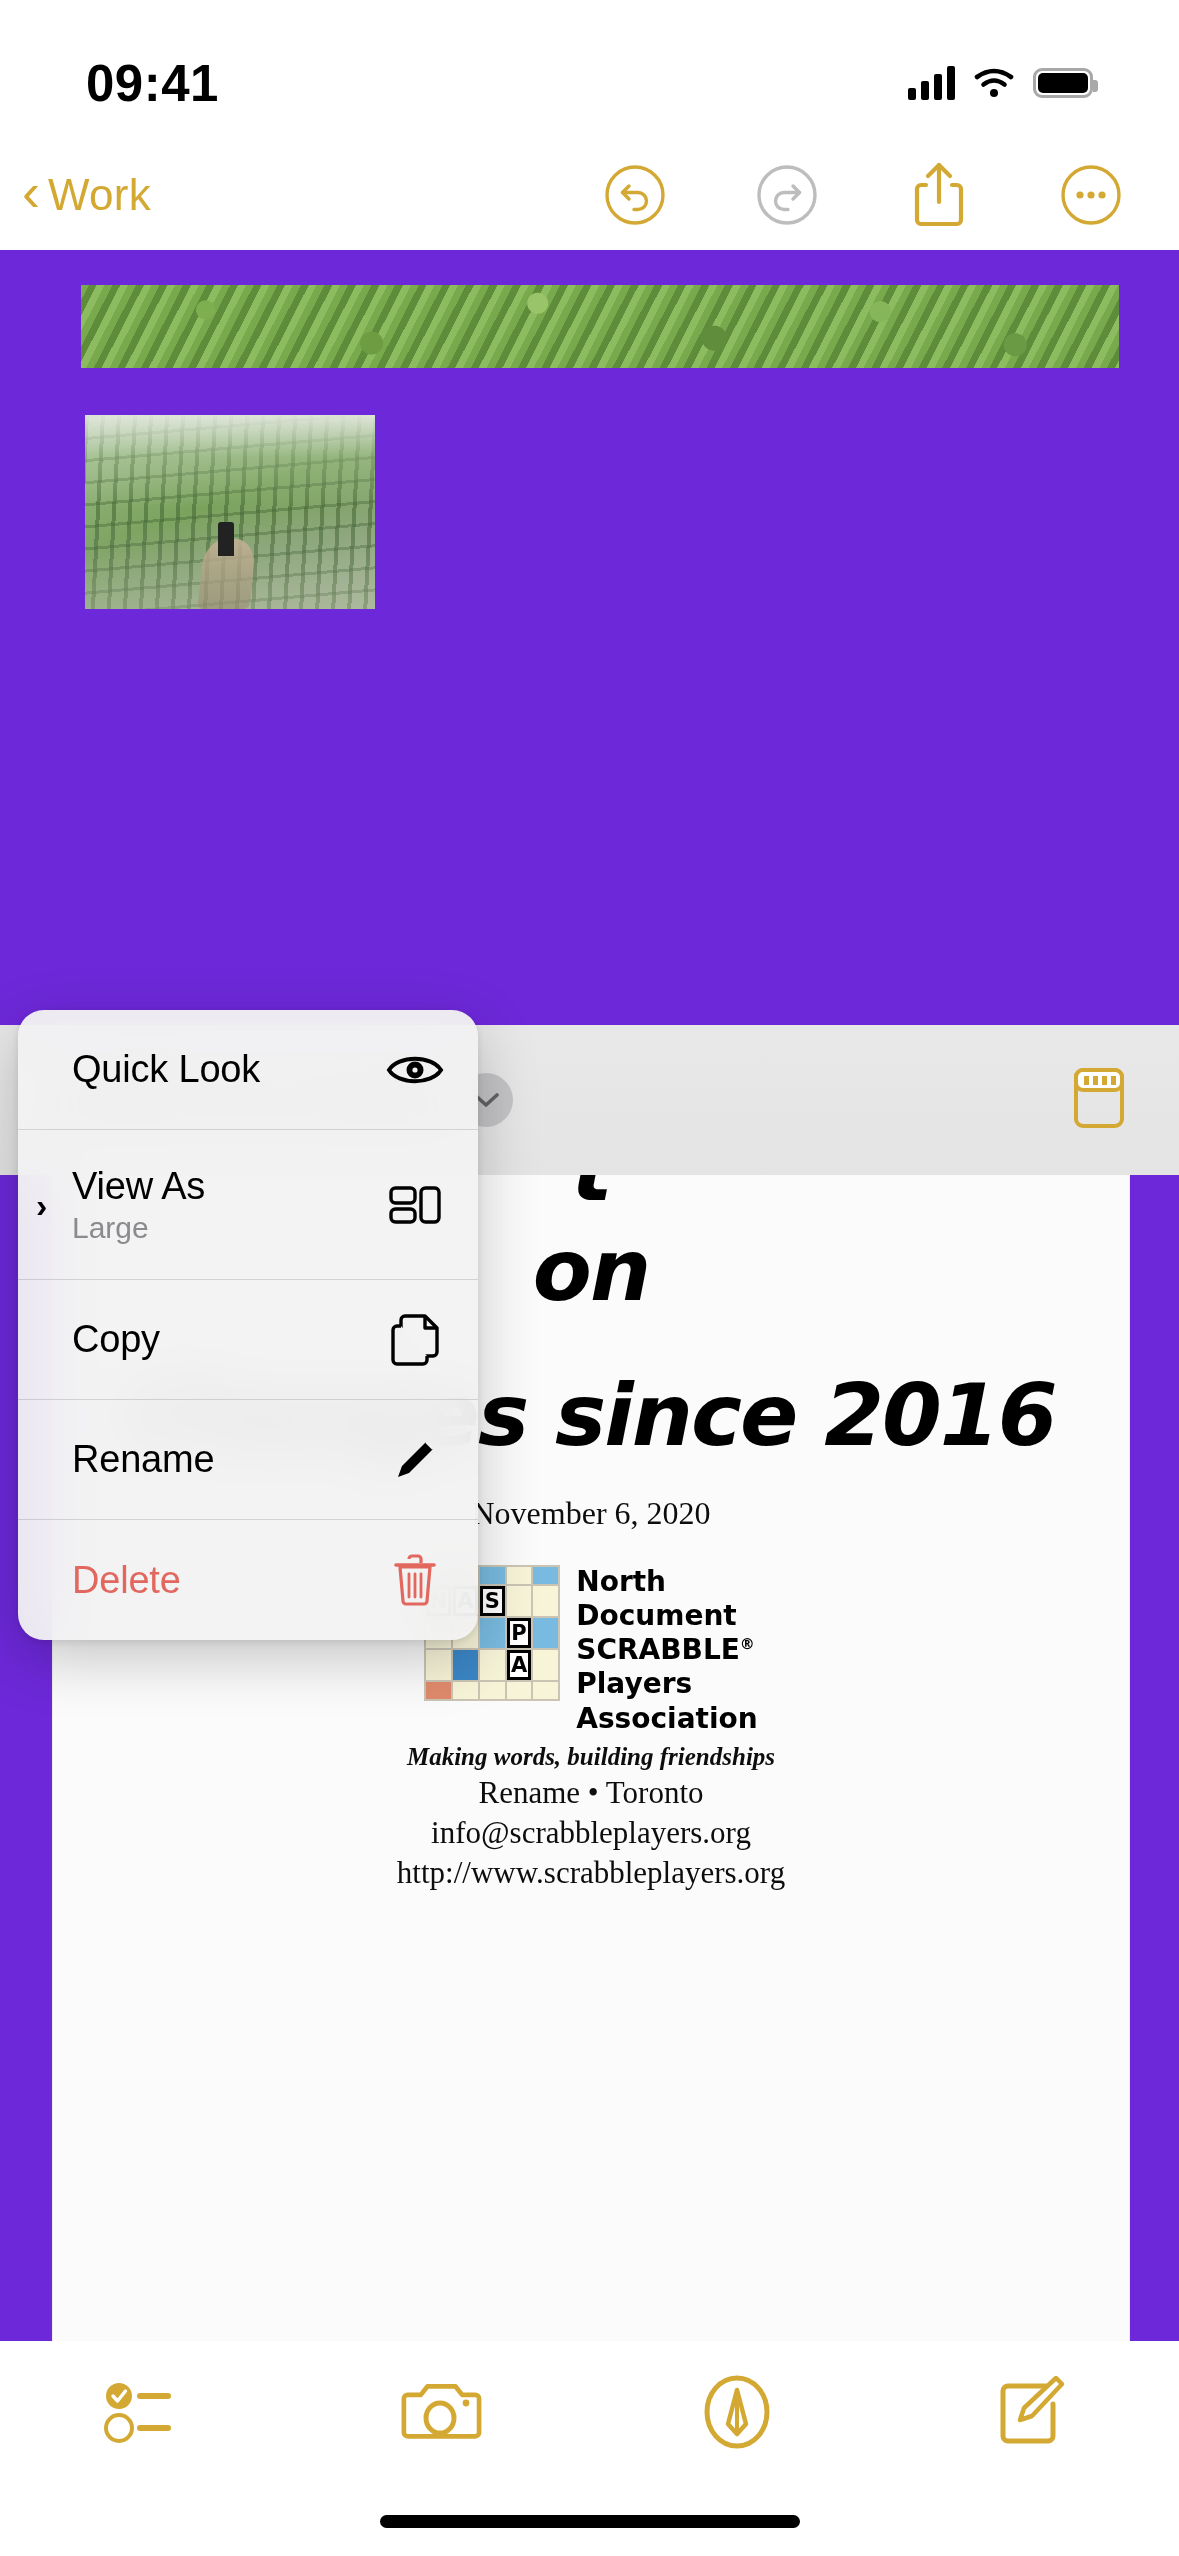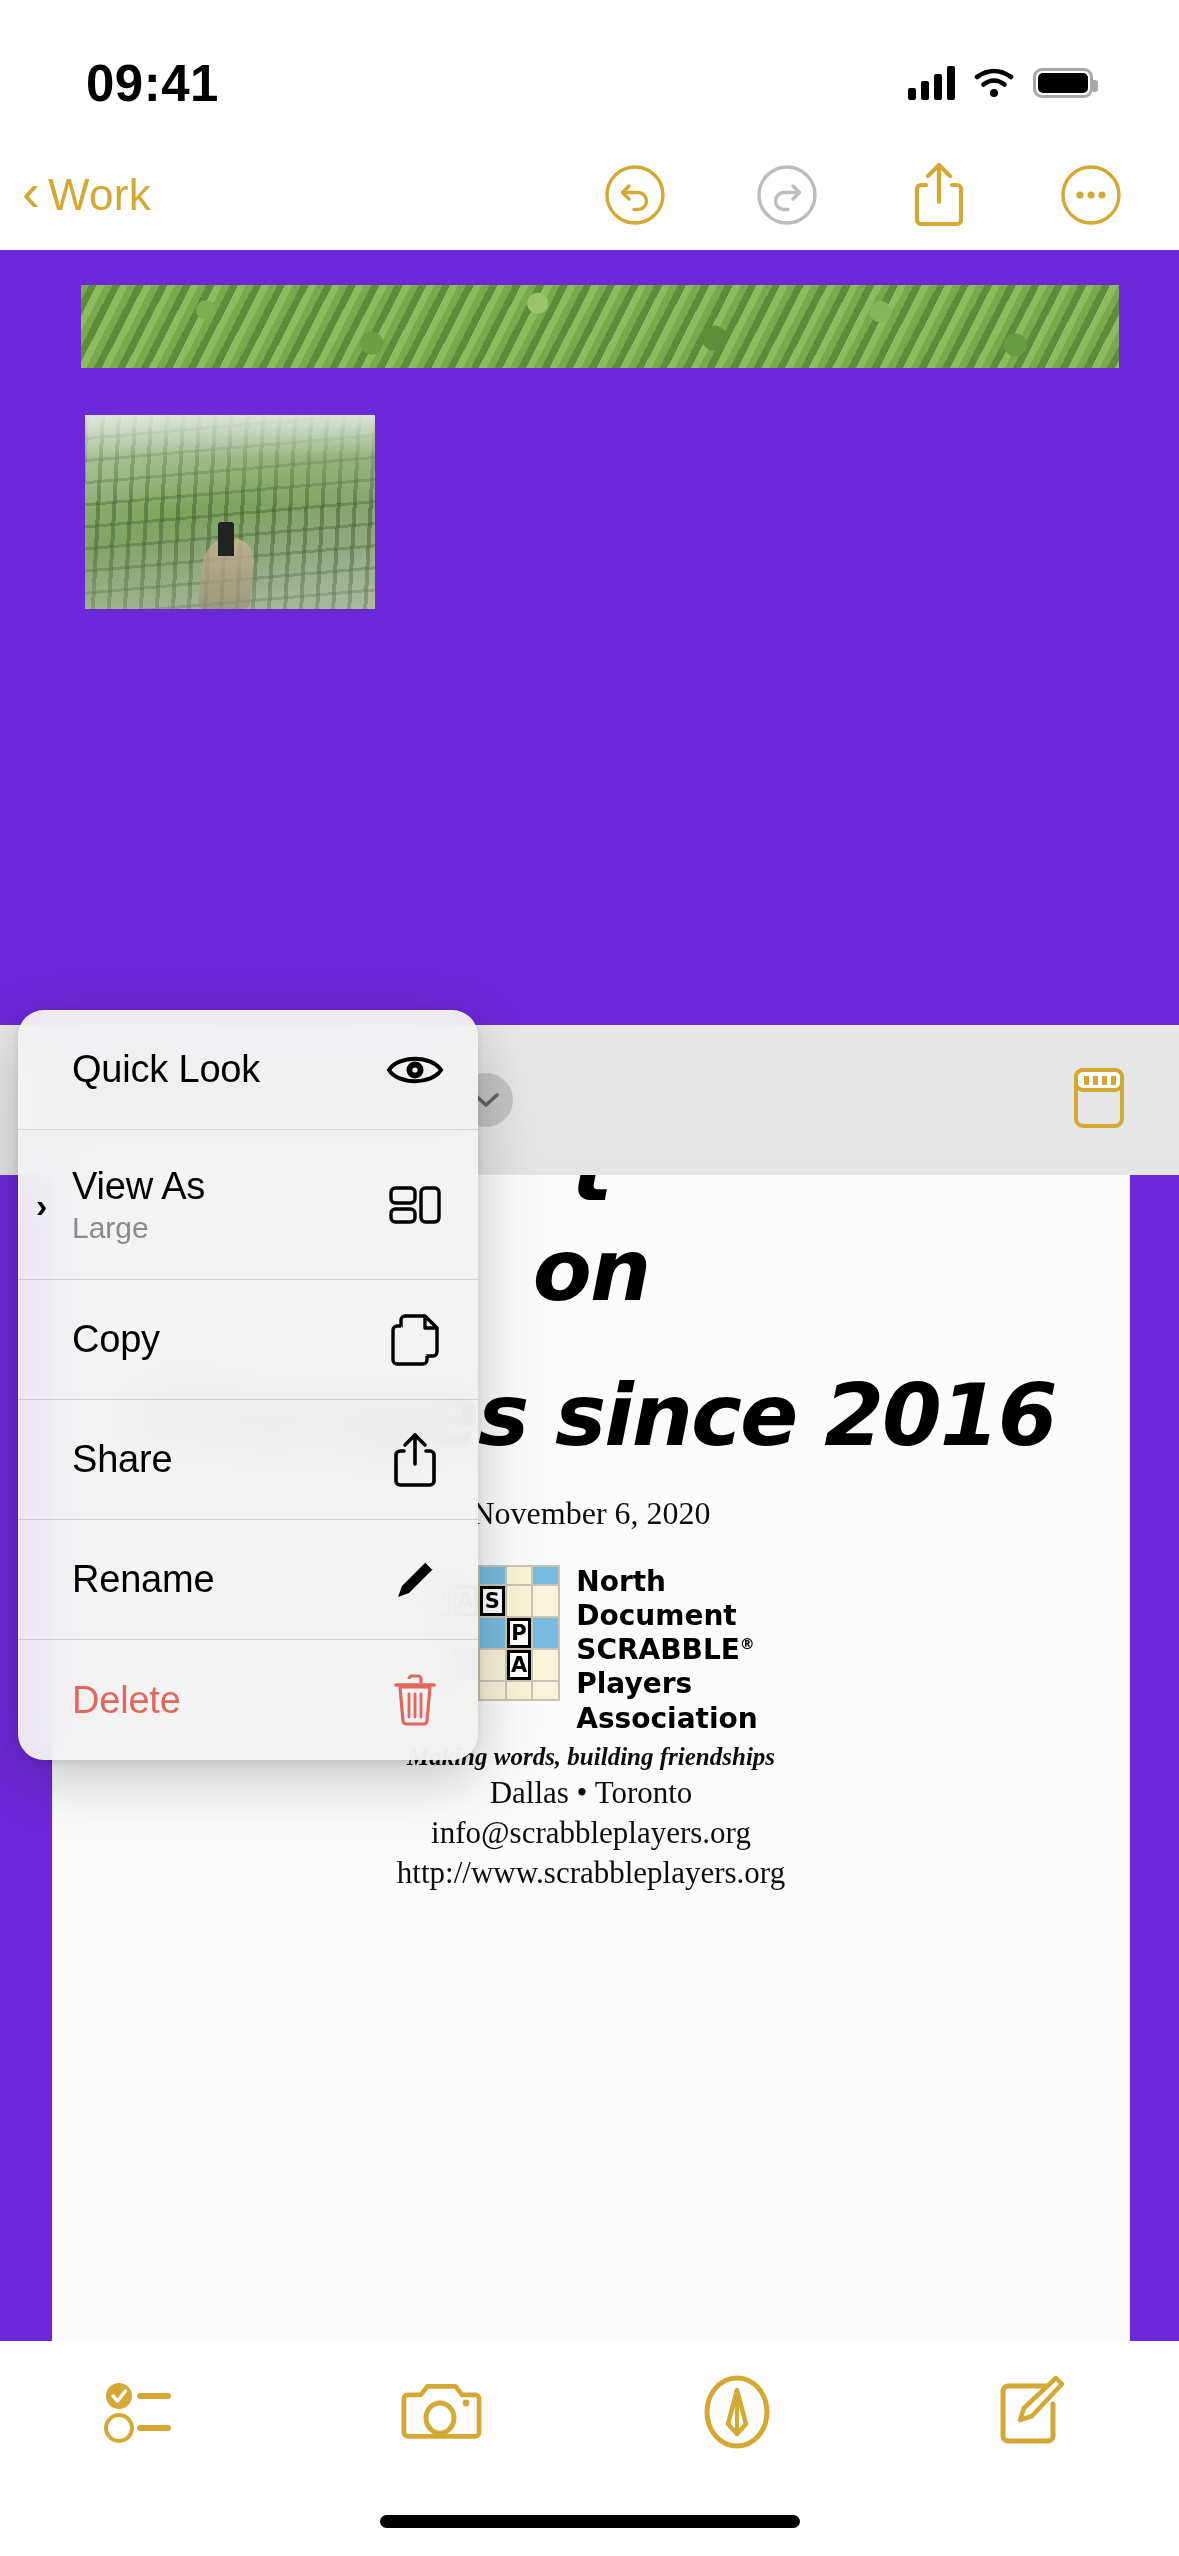--- a/index.html
+++ b/index.html
@@ -324,21 +324,21 @@
           </div>
           <div class="logo-words">
             <div>North</div>
             <div>Document</div>
             <div><span>SCRABBLE</span><sup>®</sup></div>
             <div>Players</div>
             <div>Association</div>
           </div>
         </div>
         <div class="tagline">Making words, building friendships</div>
-        <div class="cities">Dallas • Toronto</div>
+        <div class="cities">Rename • Toronto</div>
         <div class="email">info@scrabbleplayers.org</div>
         <div class="weburl">http://www.scrabbleplayers.org</div>
       </div>
       <div class="pdf-footer-fade"></div>
     </div>
 
     <div class="attach-row">
       <div class="attach-name">nwl2020-new-booklet</div>
       <div class="attach-chevron">
         <svg width="26" height="16" viewBox="0 0 26 16">
@@ -396,32 +396,20 @@
       </div>
       <div class="trailing">
         <svg width="52" height="56" viewBox="0 0 52 56">
           <path d="M16 4 H36 L48 16 V40 a4 4 0 0 1 -4 4 H16 a4 4 0 0 1 -4 -4 V8 a4 4 0 0 1 4 -4 Z" stroke="#000" stroke-width="3.4" fill="none" stroke-linejoin="round"></path>
           <path d="M36 4 V16 H48" stroke="#000" stroke-width="3.4" fill="none" stroke-linejoin="round"></path>
           <path d="M38 44 V48 a4 4 0 0 1 -4 4 H8 a4 4 0 0 1 -4 -4 V18 a4 4 0 0 1 4 -4 H12" stroke="#000" stroke-width="3.4" fill="#f2f2f2" stroke-linejoin="round"></path>
         </svg>
       </div>
     </div>
 
-    <div class="ctx-item">
-      <div class="txtwrap">
-        <div class="title">Share</div>
-      </div>
-      <div class="trailing">
-        <svg width="48" height="58" viewBox="0 0 48 58">
-          <path d="M24 4 V33" stroke="#000" stroke-width="3.6" stroke-linecap="round"></path>
-          <path d="M14 14 L24 4 L34 14" stroke="#000" stroke-width="3.6" fill="none" stroke-linecap="round" stroke-linejoin="round"></path>
-          <path d="M13 20 H9 a4 4 0 0 0 -4 4 V50 a4 4 0 0 0 4 4 H39 a4 4 0 0 0 4 -4 V24 a4 4 0 0 0 -4 -4 H35" stroke="#000" stroke-width="3.6" fill="none" stroke-linecap="round"></path>
-        </svg>
-      </div>
-    </div>
 
     <div class="ctx-item">
       <div class="txtwrap">
         <div class="title">Rename</div>
       </div>
       <div class="trailing">
         <svg width="50" height="50" viewBox="0 0 50 50">
           <path d="M8 42 L12 31 L36 7 L43 14 L19 38 Z" fill="#000"></path>
           <path d="M36 7 L43 14" stroke="#f2f2f2" stroke-width="2.2"></path>
         </svg>

